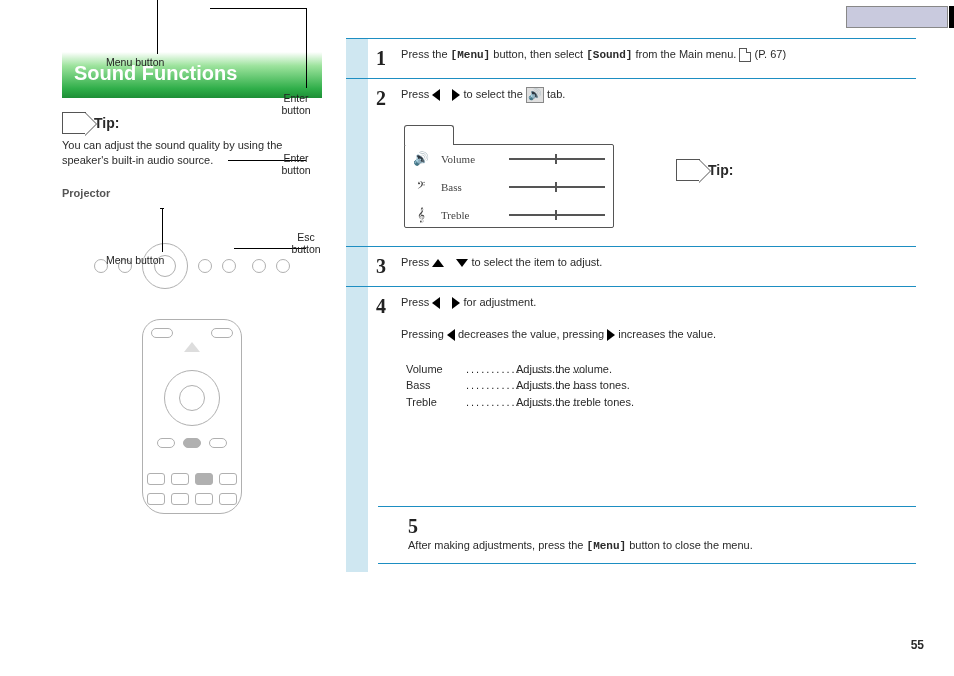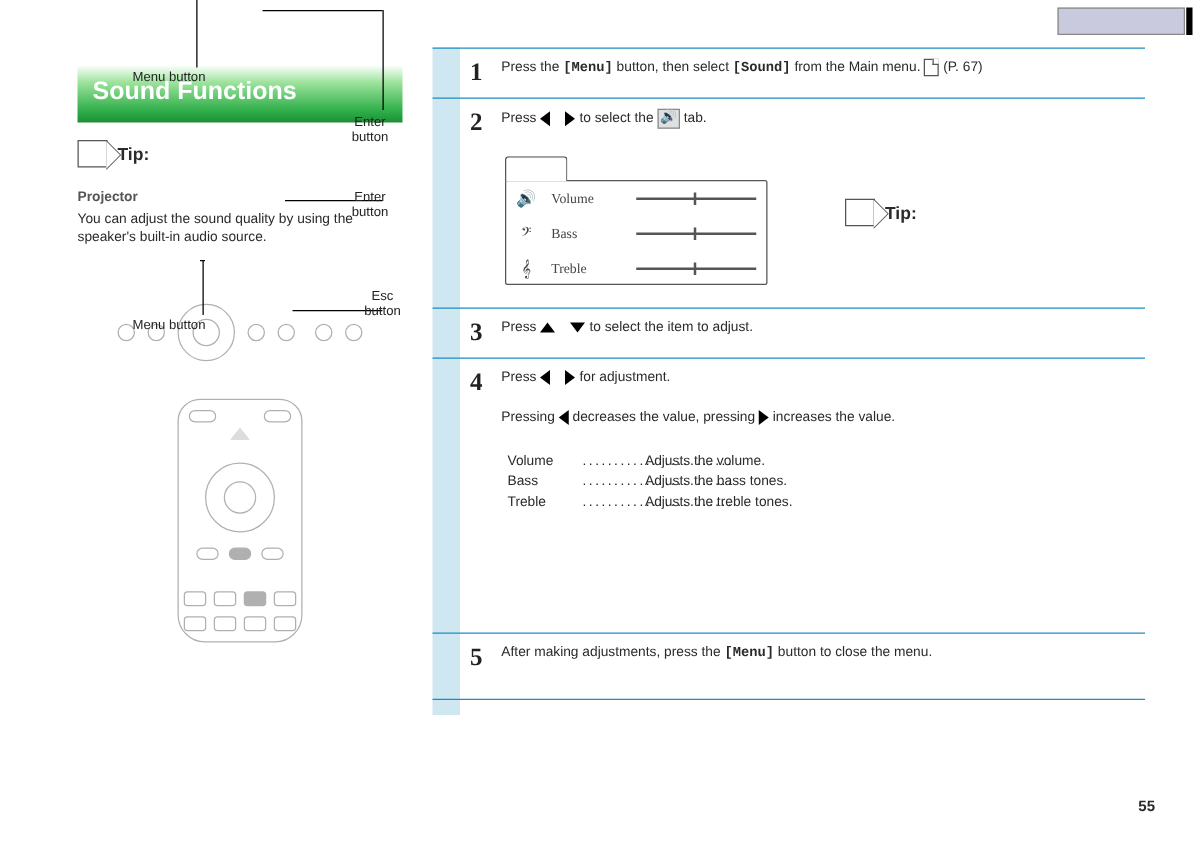--- a/index.html
+++ b/index.html
@@ -164,21 +164,21 @@
     left:0; top:0;
     width: 22px;
     height: 534px;
     background: #cfe7f1;
   }
   .step {
     position:relative;
     padding: 8px 0 8px 30px;
     border-top: 1.4px solid #1d8ec2;
   }
-  .step:last-child { border-bottom: 1.4px solid #1d8ec2; }
+  .step:last-child { border-bottom: 1.4px solid #1d8ec2; margin-left: 32px; }
   .step-num {
     font-family: "Times New Roman", serif;
     font-weight: bold;
     font-size: 20px;
     color: #222;
     width: 22px;
     display:inline-block;
     vertical-align: top;
   }
   .step-body {
@@ -271,23 +271,23 @@
 
 <div class="left-col">
   <div class="section-header">
     <span>Sound Functions</span>
   </div>
 
   <div class="tip-row">
     <span class="tip-arrow"></span>
     <span class="tip-label">Tip:</span>
   </div>
+  <div style="margin-top:4px;font-size:11px;line-height:1.4;">You can adjust the sound quality by using the speaker's built-in audio source.</div>
+
   <div style="margin-top:18px;font-weight:bold;font-size:11px;color:#555;">Projector</div>
-
-  <div style="margin-top:4px;font-size:11px;line-height:1.4;">You can adjust the sound quality by using the speaker's built-in audio source.</div>
 
   <div class="remote-area">
     <div class="top-controls">
       <span class="small-circle"></span>
       <span class="small-circle"></span>
       <span class="dpad"></span>
       <span class="small-circle"></span>
       <span class="small-circle"></span>
       <span class="small-circle" style="margin-left:6px;"></span>
       <span class="small-circle"></span>

